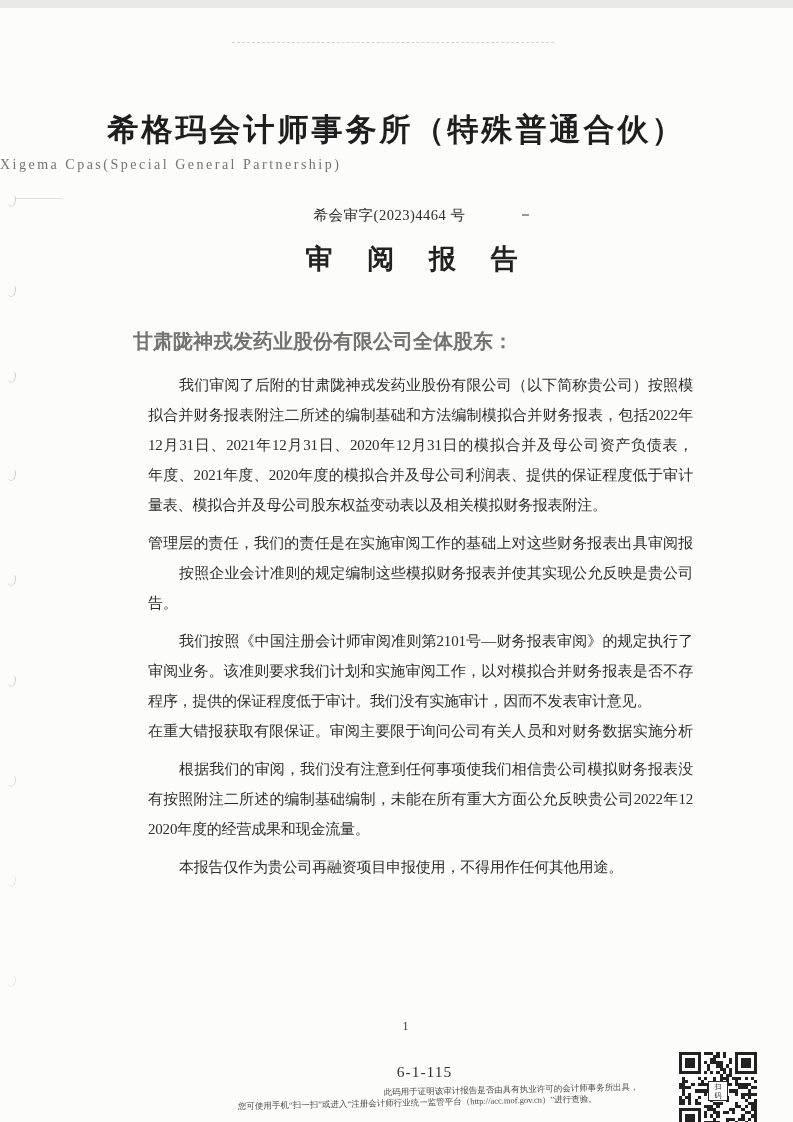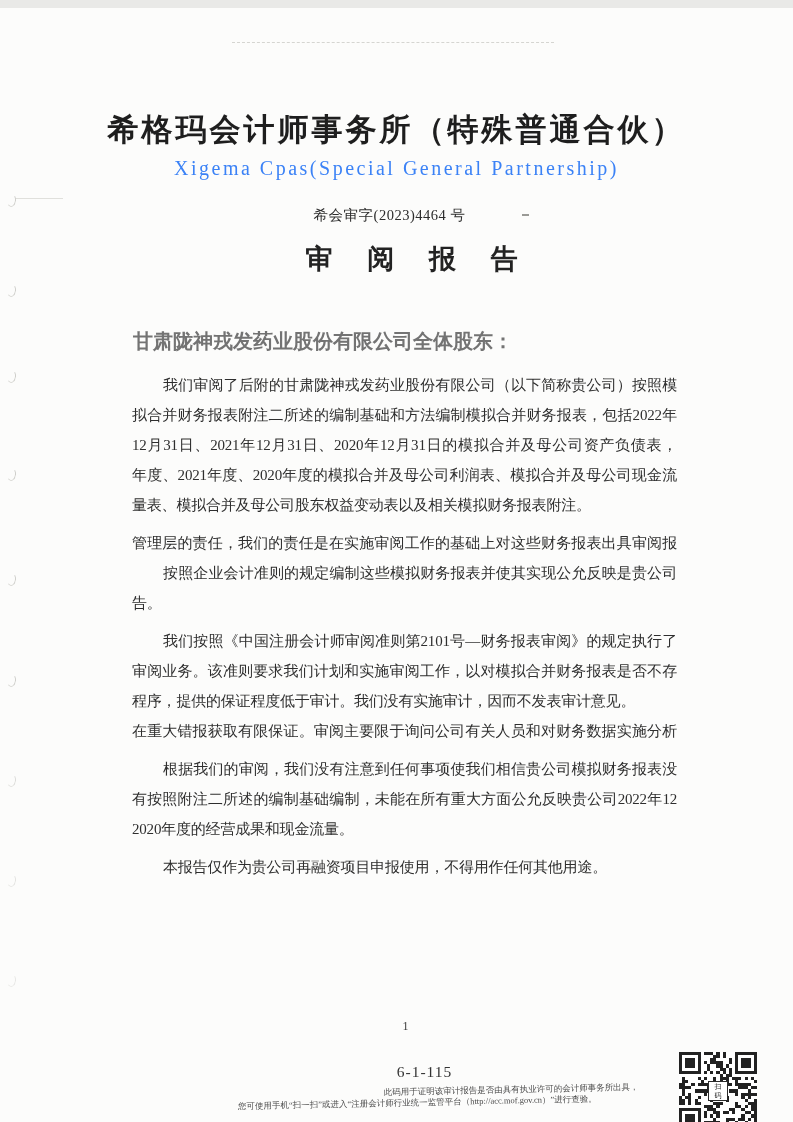--- a/index.html
+++ b/index.html
@@ -36,23 +36,22 @@
   }
   
   .firm-cn {
     position: absolute; top: 101px; left: 0; right: 0;
     text-align: center;
     font-size: 31px; font-weight: 900; letter-spacing: 3px;
     color: #1e1e1e;
   }
   .firm-en {
     position: absolute; top: 149px; left: 0; right: 0;
-    text-align: center;
-    font-size: 20px; letter-spacing: 2.5px;
-    color: #3b82f6;
+    font-size: 14px; letter-spacing: 2.5px;
+    color: #737373;
   }
   .doc-number {
     position: absolute; top: 198px; left: 0; right: 0;
     text-align: center;
     font-size: 14.5px; letter-spacing: 0.5px;
     transform: translateX(-7px);
     color: #2c2c2c;
   }
   .report-title {
     position: absolute; top: 233px; left: 0; right: 0;
@@ -61,21 +60,21 @@
     transform: translateX(22px);
     color: #222;
   }
   
   .addressee {
     position: absolute; top: 320px; left: 133px; width: 545px;
     font-size: 20px; font-weight: bold; line-height: 26px;
     color: #737373;
   }
   .body-text {
-    position: absolute; top: 362px; left: 132px; width: 545px;
+    position: absolute; top: 362px; left: 148px; width: 545px;
     font-size: 15px; line-height: 30px; letter-spacing: -0.2px;
     color: #2e2e2e;
   }
   .para { margin-bottom: 8px; }
   .p-line { height: 30px; overflow: hidden; }
   .p-line.fill { text-align: justify; text-align-last: justify; }
   .p-line.indent { text-indent: 31px; }
   
   .page-number {
     position: absolute; top: 1011px; left: 0; right: 0;
@@ -130,21 +129,21 @@
   <div class="doc-number">希会审字(2023)4464 号</div>
   <div class="report-title">审 阅 报 告</div>
 
   <div class="addressee">甘肃陇神戎发药业股份有限公司全体股东：</div>
 
   <div class="body-text">
     <div class="para">
       <div class="p-line indent fill">我们审阅了后附的甘肃陇神戎发药业股份有限公司（以下简称贵公司）按照模</div>
       <div class="p-line fill">拟合并财务报表附注二所述的编制基础和方法编制模拟合并财务报表，包括2022年</div>
       <div class="p-line fill">12月31日、2021年12月31日、2020年12月31日的模拟合并及母公司资产负债表，2022</div>
-      <div class="p-line fill">年度、2021年度、2020年度的模拟合并及母公司利润表、模拟合并及母公司现金流</div>
+      <div class="p-line fill">年度、2021年度、2020年度的模拟合并及母公司利润表、提供的保证程度低于审计</div>
       <div class="p-line">量表、模拟合并及母公司股东权益变动表以及相关模拟财务报表附注。</div>
     </div>
     <div class="para">
       <div class="p-line fill">管理层的责任，我们的责任是在实施审阅工作的基础上对这些财务报表出具审阅报</div>
       <div class="p-line indent fill">按照企业会计准则的规定编制这些模拟财务报表并使其实现公允反映是贵公司</div>
       <div class="p-line">告。</div>
     </div>
     <div class="para">
       <div class="p-line indent fill">我们按照《中国注册会计师审阅准则第2101号—财务报表审阅》的规定执行了</div>
       <div class="p-line fill">审阅业务。该准则要求我们计划和实施审阅工作，以对模拟合并财务报表是否不存</div>

